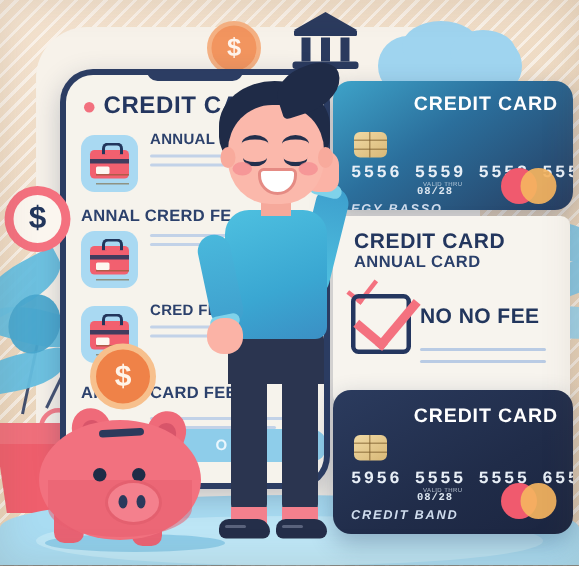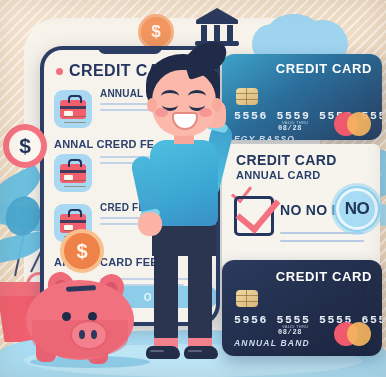--- a/index.html
+++ b/index.html
@@ -474,33 +474,30 @@
     <span class="tick small-tick"></span>
     <span class="checkbox"></span>
     <span class="bigtick"></span>
     <span class="p-no">NO NO FEE</span>
     <span class="p-lines">
         <i></i>
         <i></i>
       </span>
   </div>
 
-  <div class="badge-no">
-    <span class="inner">NO</span>
-  </div>
 
   <div class="card dark">
     <span class="cc-title">CREDIT CARD</span>
     <span class="chip">
         <i class="v"></i>
       </span>
     <span class="cc-num">5956 5555 5555 6550</span>
     <span class="cc-exp-lab">VALID THRU</span>
     <span class="cc-exp">08/28</span>
-    <span class="cc-name">ANNUAL BAND</span>
+    <span class="cc-name">CREDIT BAND</span>
     <span class="mc">
         <span class="a"></span>
         <span class="b"></span>
       </span>
   </div>
 
   <div class="piggy">
     <span class="shadow"></span>
     <span class="ear l">
         <i></i>

